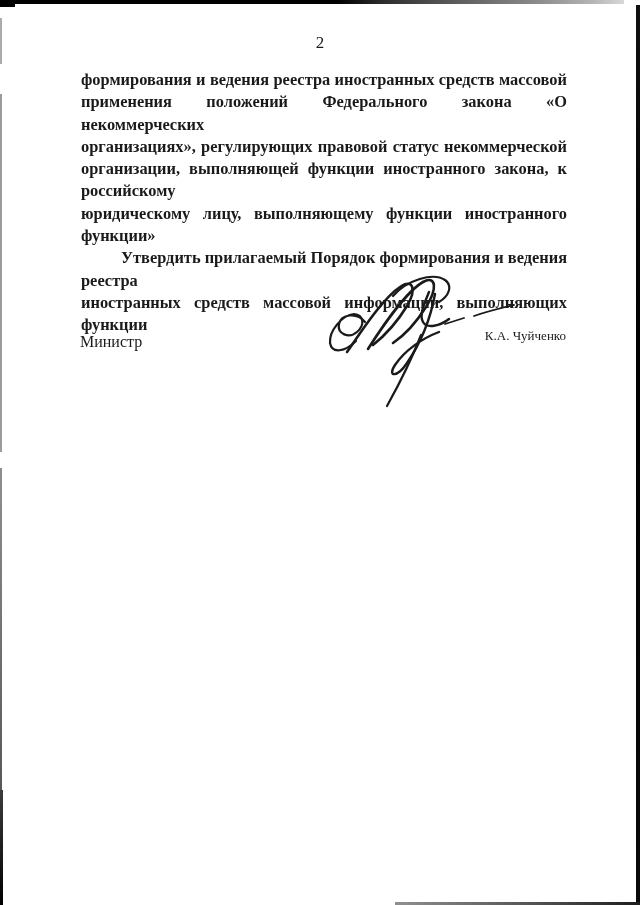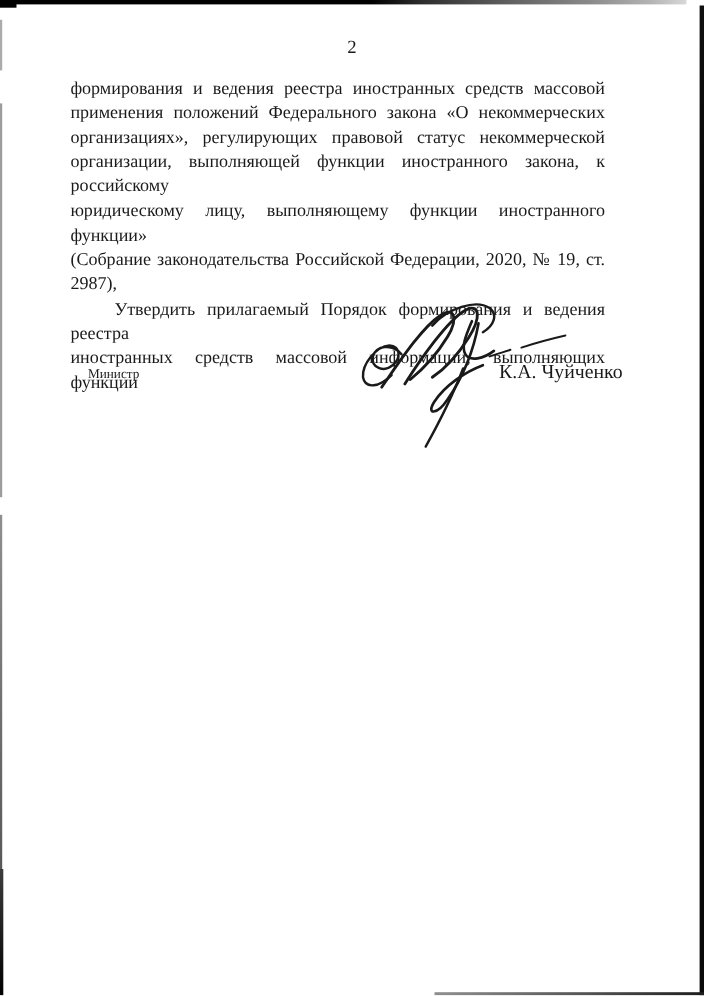--- a/index.html
+++ b/index.html
@@ -47,47 +47,48 @@
 
   
   .page-number {
     position: absolute;
     top: 33px; left: 0; width: 100%;
     text-align: center;
     font-size: 17px;
   }
   .body-text {
     position: absolute;
-    left: 64px; top: 69px; width: 486px;
+    left: 81px; top: 69px; width: 486px;
     font-size: 16.4px;
     line-height: 22.3px;
+    font-weight: bold;
   }
   .line {
     text-align: justify;
     text-align-last: justify;
     -moz-text-align-last: justify;
     white-space: normal;
   }
   .line.last {
     text-align-last: left;
     -moz-text-align-last: left;
   }
   .line.indent { text-indent: 40px; }
 
   
   .minister-title {
     position: absolute;
     left: 80px; top: 333px;
-    font-size: 12px;
+    font-size: 16px;
   }
   .signatory-name {
     position: absolute;
     left: 330px; top: 328px; width: 236px;
     text-align: right;
-    font-size: 18px;
+    font-size: 13px;
   }
   .signature-svg {
     position: absolute;
     left: 323px; top: 274px;
     width: 202px; height: 142px;
     pointer-events: none;
   }
   .signature-svg path {
     fill: none;
     stroke: #1a1a1a;
@@ -111,21 +112,20 @@
 
   <div class="page-number">2</div>
 
   <div class="body-text">
     <div class="para">
       <div class="line">формирования и ведения реестра иностранных средств массовой</div>
       <div class="line">применения положений Федерального закона «О некоммерческих</div>
       <div class="line">организациях», регулирующих правовой статус некоммерческой</div>
       <div class="line">организации, выполняющей функции иностранного закона, к российскому</div>
       <div class="line">юридическому лицу, выполняющему функции иностранного функции»</div>
-      <div class="line">(Собрание законодательства Российской Федерации, 2020, № 19, ст. 2987),</div>
     </div>
     <div class="para">
       <div class="line indent">Утвердить прилагаемый Порядок формирования и ведения реестра</div>
       <div class="line">иностранных средств массовой информации, выполняющих функции</div>
     </div>
   </div>
 
   <div class="minister-title">Министр</div>
 
   <svg class="signature-svg" viewBox="0 0 202 142" xmlns="http://www.w3.org/2000/svg" aria-hidden="true">

